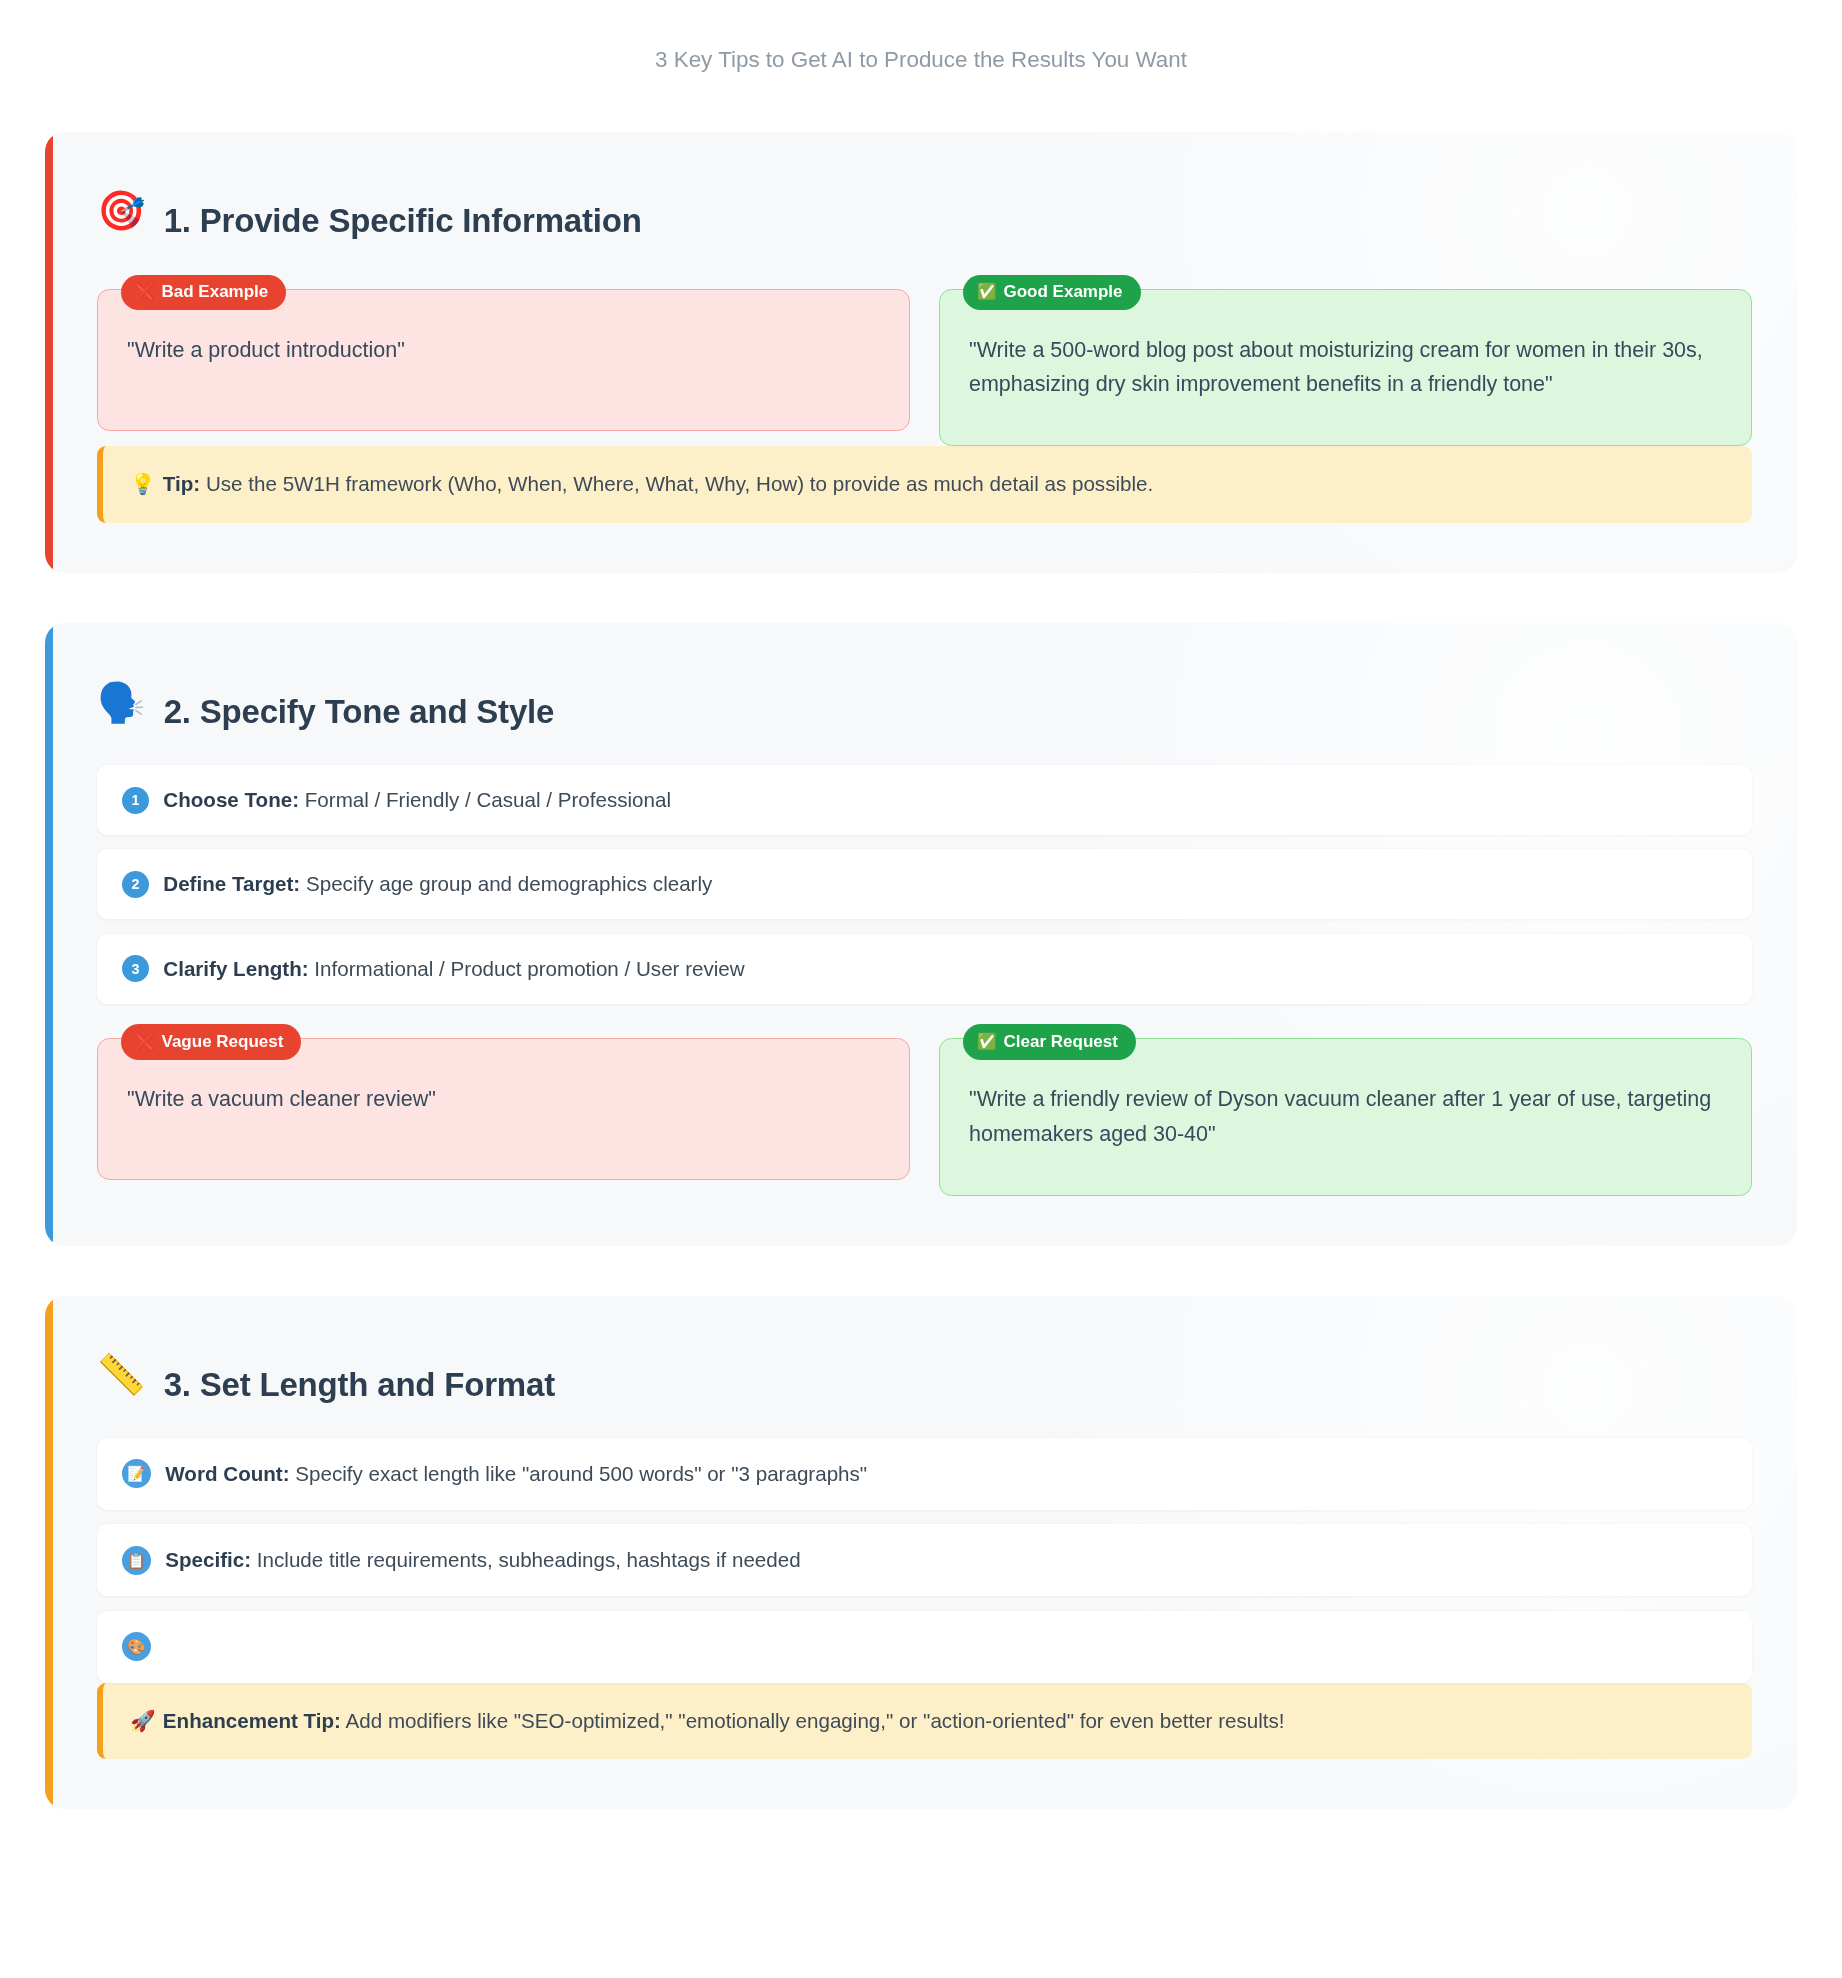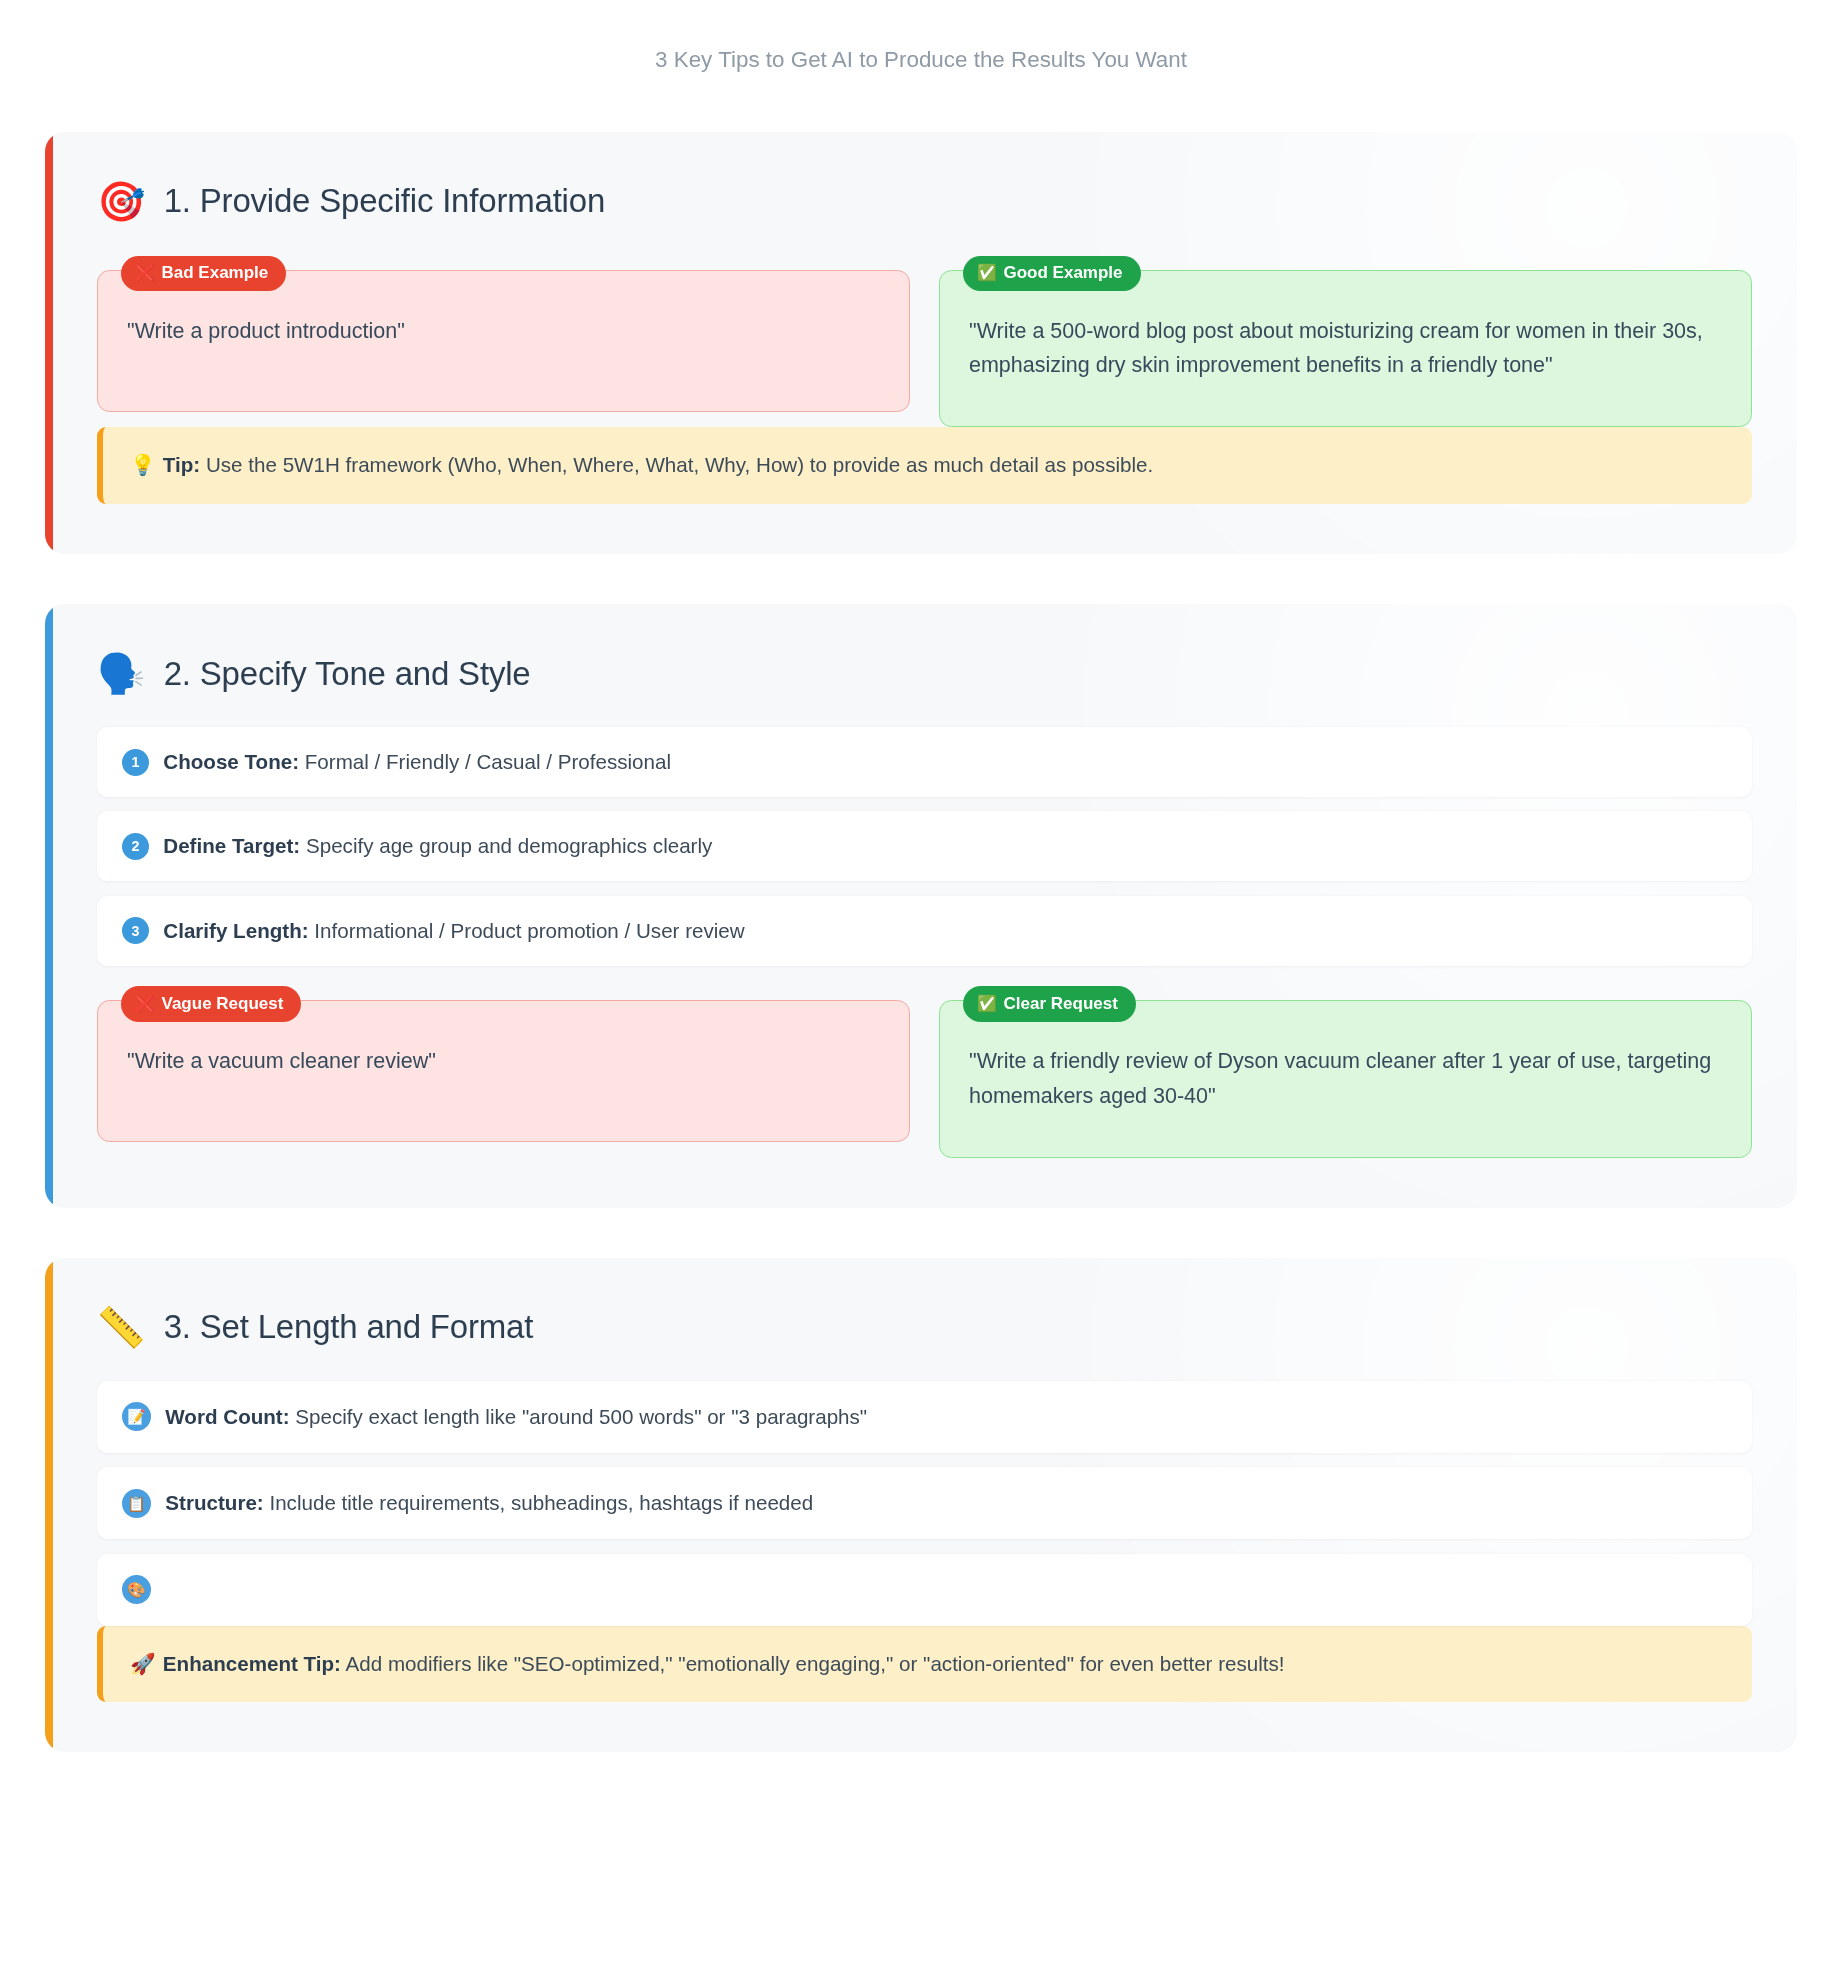--- a/index.html
+++ b/index.html
@@ -69,23 +69,24 @@
     margin-bottom: 34px;
   }
   .card-head-icon {
     font-size: 39px;
     line-height: 1;
     width: 47px;
     text-align: center;
   }
   .card-head-title {
     font-size: 33px;
-    font-weight: normal;
+    font-weight: bold;
     color: #2c3e50;
     letter-spacing: -0.2px;
+    margin-top: 20px;
   }
 
   
   .example-row {
     display: flex;
     gap: 29px;
   }
   .example-col { flex: 1 1 0; min-width: 0; }
 
   .example-box {
@@ -277,21 +278,21 @@
       <div class="card-head-title">3. Set Length and Format</div>
     </div>
 
     <div class="list-rows">
       <div class="list-row">
         <span class="row-emoji">📝</span>
         <span><b class="row-label">Word Count:</b><span class="row-text"> Specify exact length like "around 500 words" or "3 paragraphs"</span></span>
       </div>
       <div class="list-row">
         <span class="row-emoji">📋</span>
-        <span><b class="row-label">Structure:</b><span class="row-text"> Include title requirements, subheadings, hashtags if needed</span></span>
+        <span><b class="row-label">Specific:</b><span class="row-text"> Include title requirements, subheadings, hashtags if needed</span></span>
       </div>
       <div class="list-row">
         <span class="row-emoji">🎨</span>
       </div>
     </div>
 
     <div class="tip-bar">
       <span class="tip-icon">🚀</span><b>Enhancement Tip:</b><span> Add modifiers like "SEO-optimized," "emotionally engaging," or "action-oriented" for even better results!</span>
     </div>
   </div>

